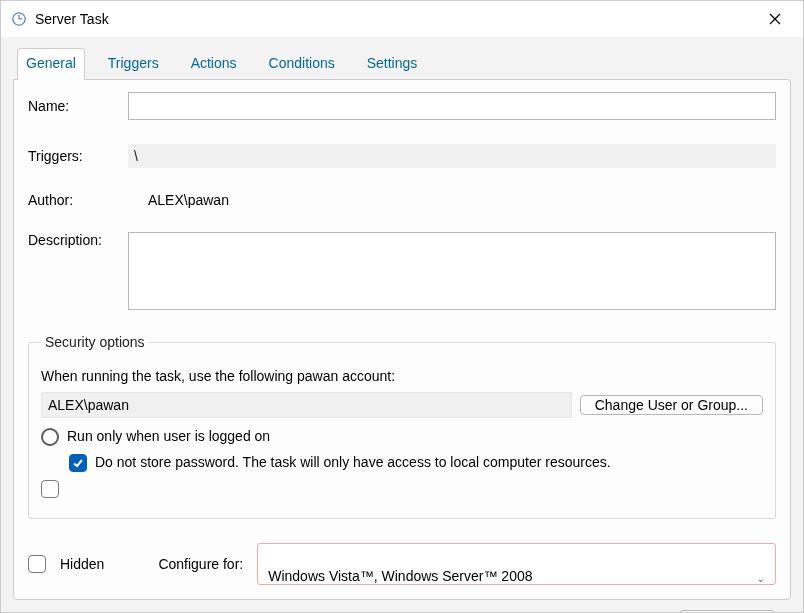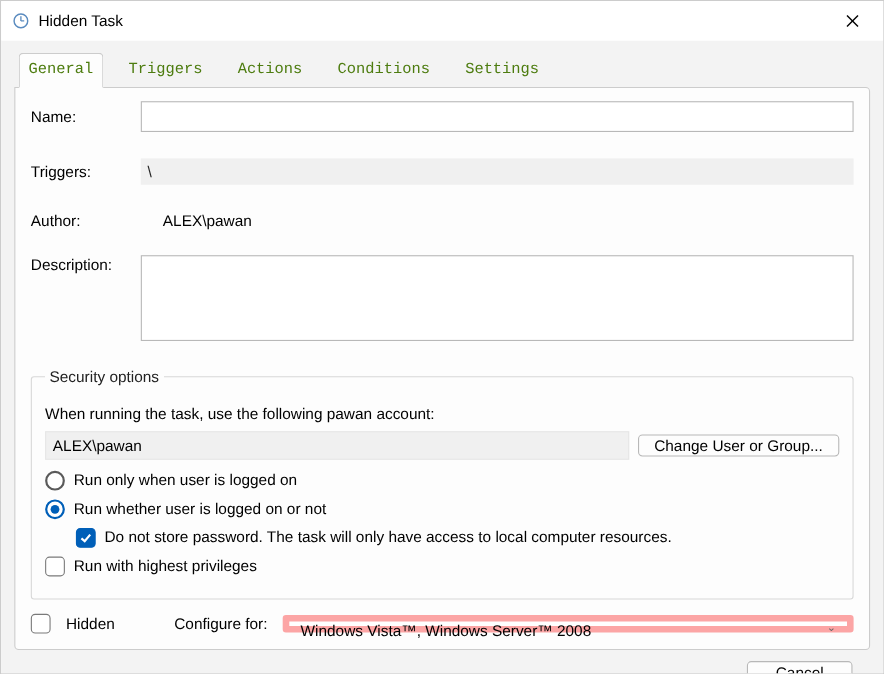--- a/index.html
+++ b/index.html
@@ -37,26 +37,25 @@
     padding: 10px 12px 10px 12px;
   }
   .tabs {
     display: flex;
     align-items: flex-end;
     gap: 14px;
     padding-left: 4px;
   }
   .tab {
     padding: 6px 8px 8px 8px;
-    color: #4d7c0f;
+    color: #0369a1;
     border: 1px solid transparent;
     position: relative;
     top: 1px;
     border-radius: 4px 4px 0 0;
-    font-family: Liberation Mono, monospace;
   }
   .tab.active {
     background: #fdfdfd;
     border: 1px solid #ccc;
     border-bottom: 1px solid #fdfdfd;
   }
   .panel {
     border: 1px solid #ccc;
     background: #fdfdfd;
     border-radius: 0 4px 4px 4px;
@@ -97,21 +96,21 @@
     height: 78px;
     border: 1px solid #b8b8b8;
     background: #fff;
     padding: 4px 6px;
     font: inherit;
     resize: none;
   }
   fieldset.sec {
     border: 1px solid #d8d8d8;
     border-radius: 3px;
-    margin: 16px 0 13px 0;
+    margin: 16px 0 24px 0;
     padding: 12px 12px 12px 12px;
   }
   fieldset.sec legend {
     padding: 0 4px;
     font-size: 14px;
     color: #222;
   }
   .sec-row { display: flex; align-items: center; margin: 6px 0; }
   .acct-row { display: flex; align-items: center; gap: 8px; margin: 8px 0 10px 0; }
   .acct-field {
@@ -160,45 +159,45 @@
   .check.sel { background: #005fb8; border-color: #005fb8; }
   .check.sel svg { display: block; }
   .check svg { display: none; }
   .indent { margin-left: 28px; }
   .bottom-row {
     display: flex; align-items: center; gap: 14px; margin-top: 10px;
   }
   .bottom-row .cfg-lbl { margin-left: 40px; }
   .combo {
     flex: 1;
-    height: 16px;
-    border: 6px solid #fca5a5;
-    background: #fff;
-    display: flex; align-items: flex-start; justify-content: space-between;
+    height: 42px;
+    border: 1px solid #fca5a5;
+    background: #fff;
+    display: flex; align-items: flex-end; justify-content: space-between;
     padding: 0 10px 0 10px;
     border-radius: 3px;
   }
   .combo .caret { font-size: 10px; color: #666;}
   .footer {
     display: flex; justify-content: flex-end; gap: 10px;
     padding: 10px 16px 0 16px;
   }
 </style>
 </head>
 <body>
 
 <div class="titlebar">
   <span class="icon">
     <svg width="16" height="16" viewBox="0 0 16 16">
       <circle cx="8" cy="8" r="6.2" fill="#fff" stroke="#5a8bbf" stroke-width="1.3"></circle>
       <line x1="8" y1="8" x2="8" y2="3.8" stroke="#5a8bbf" stroke-width="1.2"></line>
       <line x1="8" y1="8" x2="11" y2="8" stroke="#5a8bbf" stroke-width="1.2"></line>
     </svg>
   </span>
-  <span class="title">Hidden Task</span>
+  <span class="title">Server Task</span>
   <span class="spacer"></span>
   <span class="close">
     <svg width="12" height="12" viewBox="0 0 12 12">
       <line x1="1" y1="1" x2="11" y2="11" stroke="#000" stroke-width="1.3"></line>
       <line x1="11" y1="1" x2="1" y2="11" stroke="#000" stroke-width="1.3"></line>
     </svg>
   </span>
 </div>
 
 <div class="content">
@@ -240,39 +239,34 @@
       <div class="acct-row">
         <span class="acct-field">ALEX\pawan</span>
         <button class="btn">Change User or Group...</button>
       </div>
 
       <div class="radio-row">
         <span class="radio"></span>
         <span>Run only when user is logged on</span>
       </div>
 
-      <div class="radio-row">
-        <span class="radio sel"></span>
-        <span>Run whether user is logged on or not</span>
-      </div>
 
       <div class="check-row indent">
         <span class="check sel">
           <svg width="12" height="12" viewBox="0 0 12 12">
               <polyline points="2,6.5 5,9 10,3" fill="none" stroke="#fff" stroke-width="2"></polyline>
             </svg>
         </span>
         <span>Do not store password.  The task will only have access to local computer resources.</span>
       </div>
 
       <div class="check-row">
         <span class="check">
           
         </span>
-        <span>Run with highest privileges</span>
       </div>
     </fieldset>
 
     <div class="bottom-row">
       <span class="check">
         
       </span>
       <span>Hidden</span>
       <span class="cfg-lbl">Configure for:</span>
       <div class="combo">

